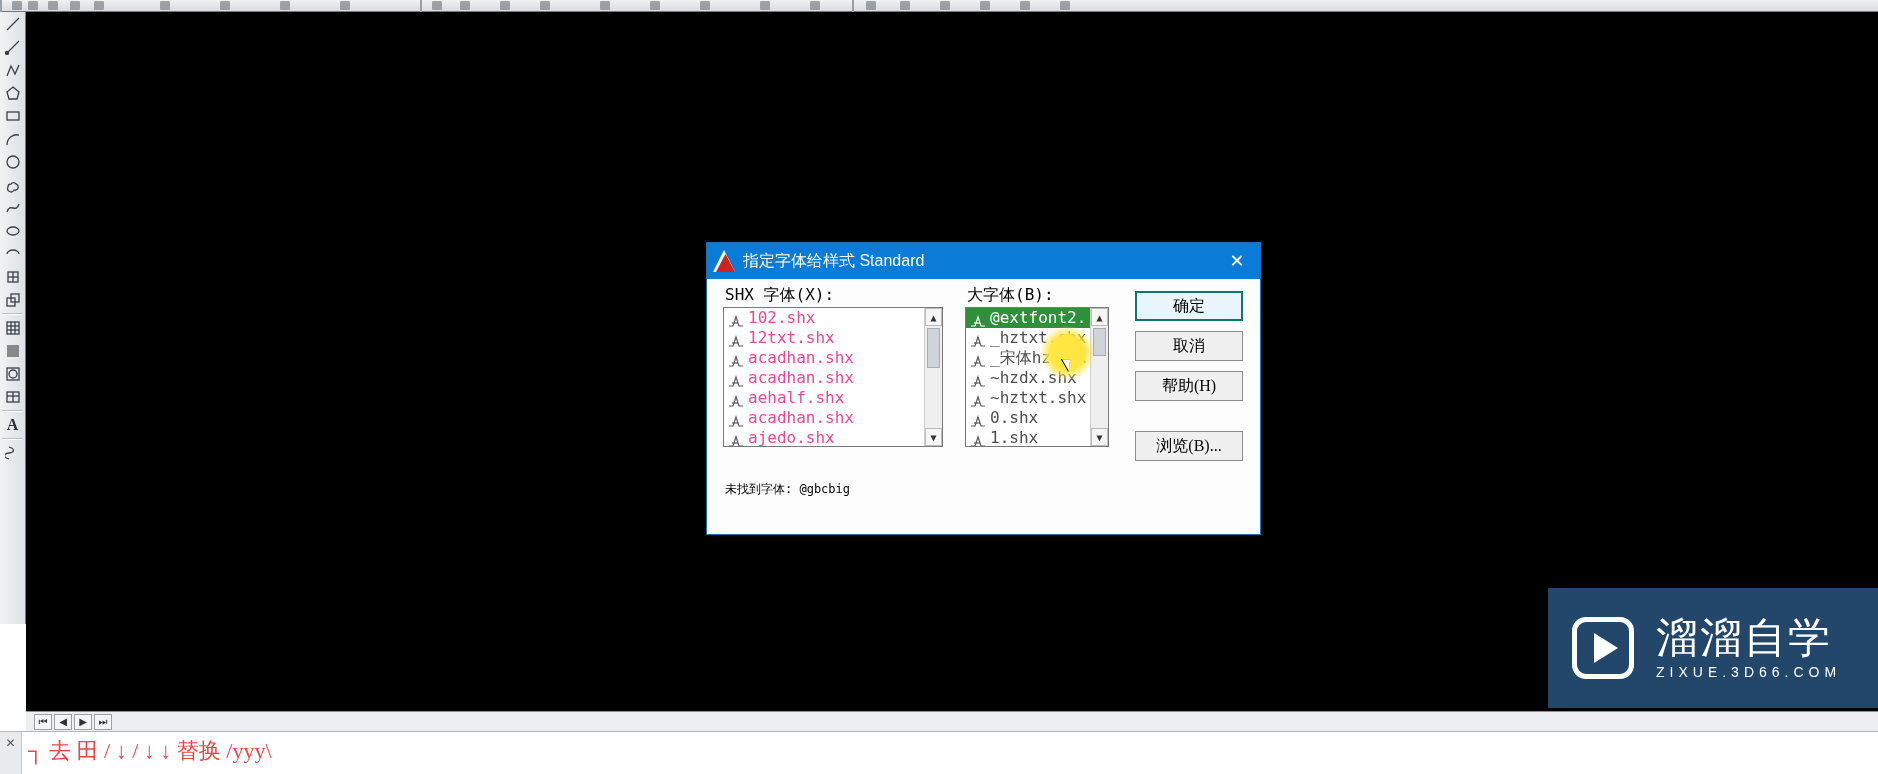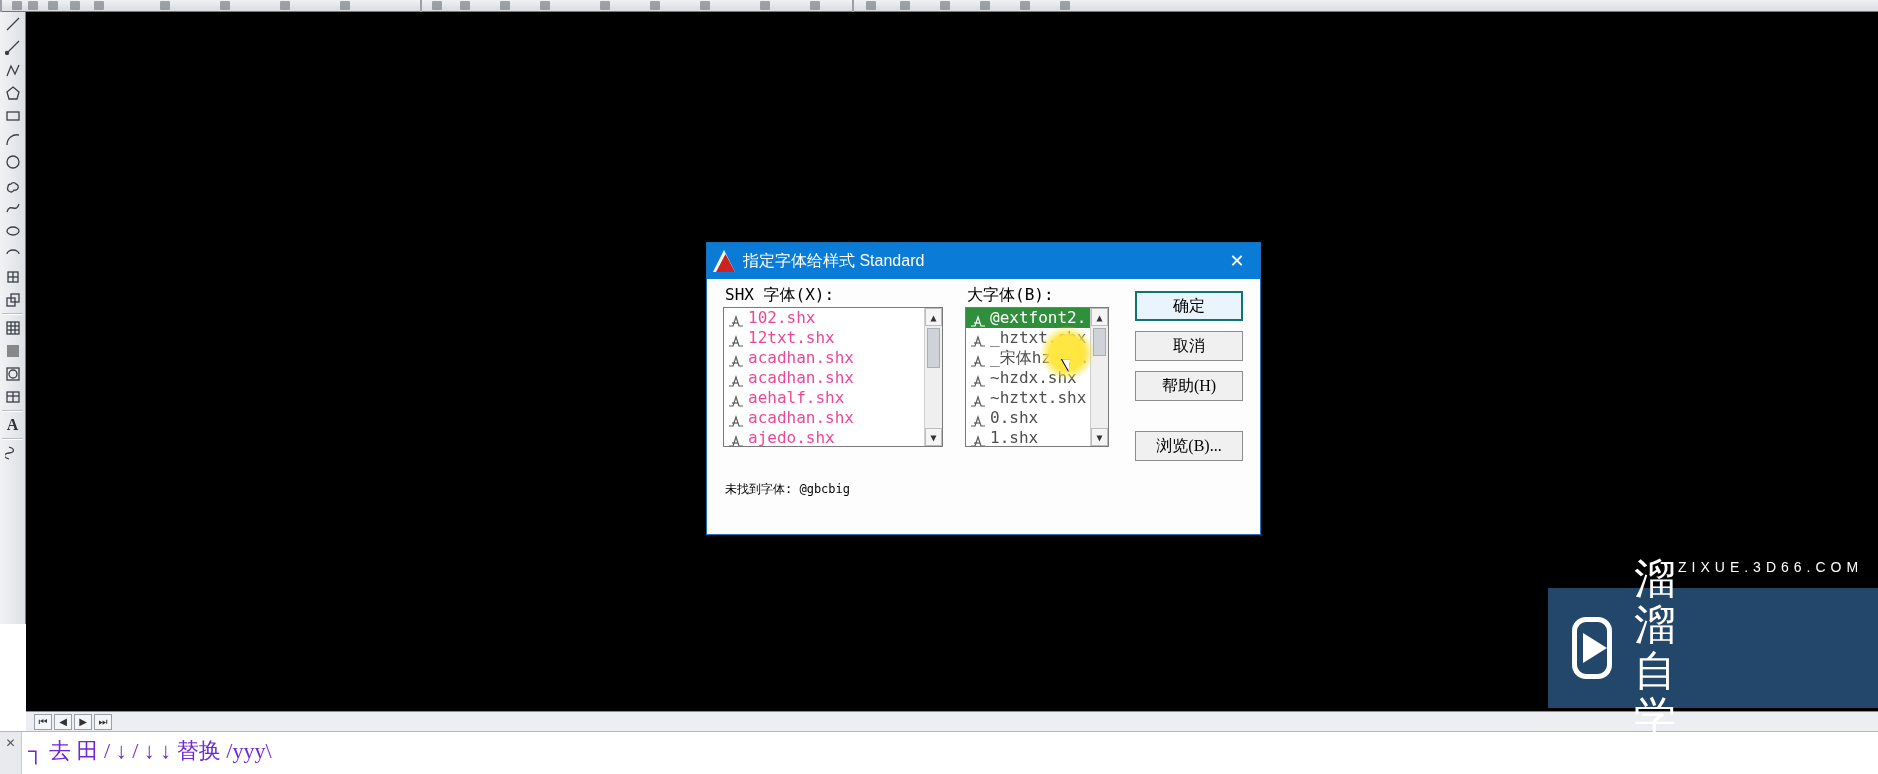--- a/index.html
+++ b/index.html
@@ -42,21 +42,21 @@
   
   .cmd-area {
     position:absolute; left:0; top:731px; width:1878px; height:43px; background:#fff; border-top:1px solid #b5b8bd;
   }
   .cmd-close {
     position:absolute; left:0; top:0; width:22px; height:43px; background:#e8eaee; border-right:1px solid #c6c9cd;
     display:flex; align-items:flex-start; justify-content:center; color:#555; font-size:12px; padding-top:4px; cursor:pointer;
   }
   .cmd-text {
     position:absolute; left:28px; top:4px; right:8px; height:34px;
-    font-family: SimSun, monospace; font-size:22px; color:#6d28d9; white-space:nowrap; overflow:hidden;
+    font-family: SimSun, monospace; font-size:22px; color:#ef4444; white-space:nowrap; overflow:hidden;
   }
   .cmd-text .zh-part { font-family: SimSun, "Microsoft YaHei", serif; }
   
   .dialog {
     position:absolute; left:706px; top:242px; width:555px; height:293px; background:#fdfdfd;
     border:1px solid #1b6fb6; box-shadow:0 0 0 1px rgba(0,0,0,.15);
   }
   .dialog-title {
     height:36px; background:#0a7cd7; color:#fff; display:flex; align-items:center; padding:0 8px 0 6px;
     font-size:16px;
@@ -114,21 +114,21 @@
   }
   
   .watermark {
     position:absolute; right:0; top:588px; width:330px; height:120px; background:#22476a;
     color:#fff; display:flex; align-items:center; gap:22px; padding:0 24px;
   }
   .watermark .play {
     width:62px; height:62px; border:5px solid #fff; border-radius:14px; display:flex; align-items:center; justify-content:center;
   }
   .watermark .play .tri { width:0;height:0;border-left:24px solid #fff;border-top:15px solid transparent;border-bottom:15px solid transparent; margin-left:6px;}
-  .watermark .txt { display:flex; flex-direction:row; line-height:1.1; }
+  .watermark .txt { display:flex; flex-direction:column; line-height:1.1; }
   .watermark .txt .big { font-size:42px; letter-spacing:2px; font-weight:500; }
   .watermark .txt .small { font-size:14px; letter-spacing:5px; margin-top:4px; font-family:Arial,sans-serif; }
 </style>
 </head>
 <body>
 
 <div class="top-strip">
   <div class="seg" style="left:0"></div>
   <div class="seg" style="left:420px"></div>
   <div class="seg" style="left:852px"></div>

